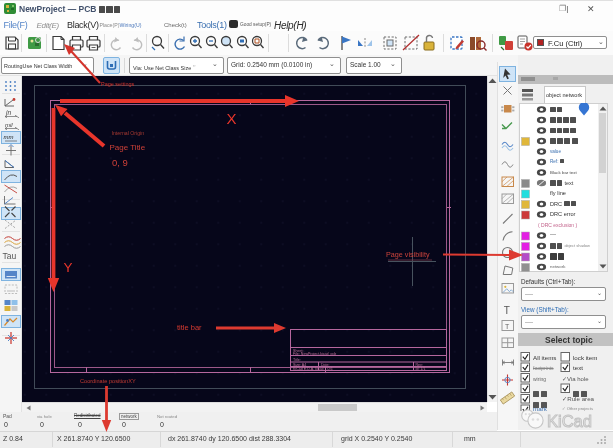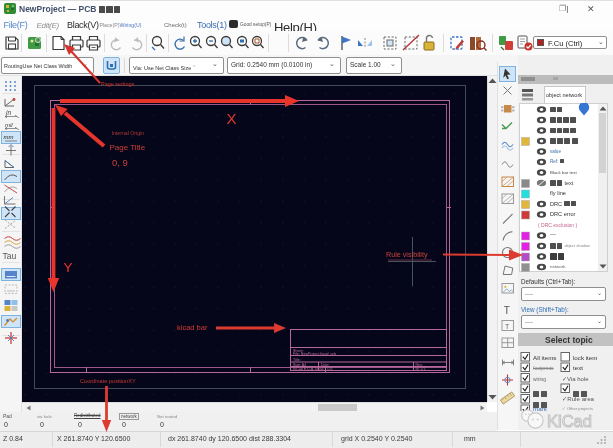--- a/index.html
+++ b/index.html
@@ -31,21 +31,21 @@
 <div class="abs" style="left:0;top:16px;width:613px;height:15px;background:#fdfdfd;"></div>
 <div class="abs" style="left:3.5px;top:20px;font-size:9px;letter-spacing:-0.3px;color:#5585c8;">File(F)</div>
 <div class="abs" style="left:36.5px;top:20.5px;font-size:8px;letter-spacing:-0.3px;color:#8f8f8f;font-style:italic;">Edit(E)</div>
 <div class="abs" style="left:67px;top:20px;font-size:9px;letter-spacing:-0.3px;color:#2b2b2b;">Black(V)</div>
 <div class="abs" style="left:99.5px;top:22px;font-size:5.2px;color:#8a8a8a;">Place(P)</div>
 <div class="abs" style="left:119.5px;top:22px;font-size:5.2px;color:#4a77bb;">Wiring(U)</div>
 <div class="abs" style="left:164px;top:21.5px;font-size:6px;color:#6a6a6a;">Check(t)</div>
 <div class="abs" style="left:197px;top:20px;font-size:9px;letter-spacing:-0.3px;color:#3a6fb0;">Tools(1)</div>
 <div class="abs" style="left:229px;top:20px;width:9px;height:8px;background:#2c2c2c;border-radius:2px;"></div>
 <div class="abs" style="left:240px;top:22px;font-size:4.8px;color:#555;">Good setup(P)</div>
-<div class="abs" style="left:274px;top:20px;font-size:13px;letter-spacing:-0.3px;color:#2b2b2b;">Help(H)</div>
+<div class="abs" style="left:274px;top:20px;font-size:10px;letter-spacing:-0.3px;color:#2b2b2b;font-style:italic;">Help(H)</div>
 
 <div class="abs" style="left:0;top:31px;width:613px;height:24px;background:#fbfbfb;"></div>
 <svg class="abs" style="left:0;top:31px;" width="613" height="24" fill="none">
 
  <g stroke="#dcdcdc">
         <line x1="21.5" y1="3" x2="21.5" y2="21"></line>
         <line x1="46.5" y1="3" x2="46.5" y2="21"></line>
         <line x1="104.5" y1="3" x2="104.5" y2="21"></line>
         <line x1="146.5" y1="3" x2="146.5" y2="21"></line>
         <line x1="168.5" y1="3" x2="168.5" y2="21"></line>
@@ -666,17 +666,17 @@
 
  <line x1="106.5" y1="386" x2="106.5" y2="421" stroke="#dd3a30" stroke-width="2.8"></line>
  <polygon points="101.8,420 106.5,432 111.2,420" fill="#dd3a30"></polygon>
 </svg>
 <div class="abs" style="left:101px;top:80.5px;font-size:5.5px;color:#d4342c;z-index:51;">Page settings</div>
 <div class="abs" style="left:111.5px;top:130px;font-size:5.2px;color:#a83a32;z-index:51;">Internal Origin</div>
 <div class="abs" style="left:109.5px;top:143px;font-size:8px;color:#cc4038;z-index:51;">Page Title</div>
 <div class="abs" style="left:112px;top:157px;font-size:9.5px;color:#cc4038;z-index:51;">0, 9</div>
 <div class="abs" style="left:226.5px;top:109.5px;font-size:15px;color:#e8352b;z-index:51;">X</div>
 <div class="abs" style="left:63.5px;top:259.5px;font-size:13.5px;color:#e8352b;z-index:51;">Y</div>
-<div class="abs" style="left:177px;top:322.5px;font-size:7.5px;color:#d43a30;z-index:51;">kicad bar</div>
-<div class="abs" style="left:386px;top:249.5px;font-size:7.2px;color:#cc443c;z-index:51;">Rule visibility</div>
+<div class="abs" style="left:177px;top:322.5px;font-size:7.5px;color:#d43a30;z-index:51;">title bar</div>
+<div class="abs" style="left:386px;top:249.5px;font-size:7.2px;color:#cc443c;z-index:51;">Page visibility</div>
 <div class="abs" style="left:80px;top:377.5px;font-size:5.6px;color:#c23b33;z-index:51;">Coordinate positionXY</div>
 
 </div>
 
 </body></html>

